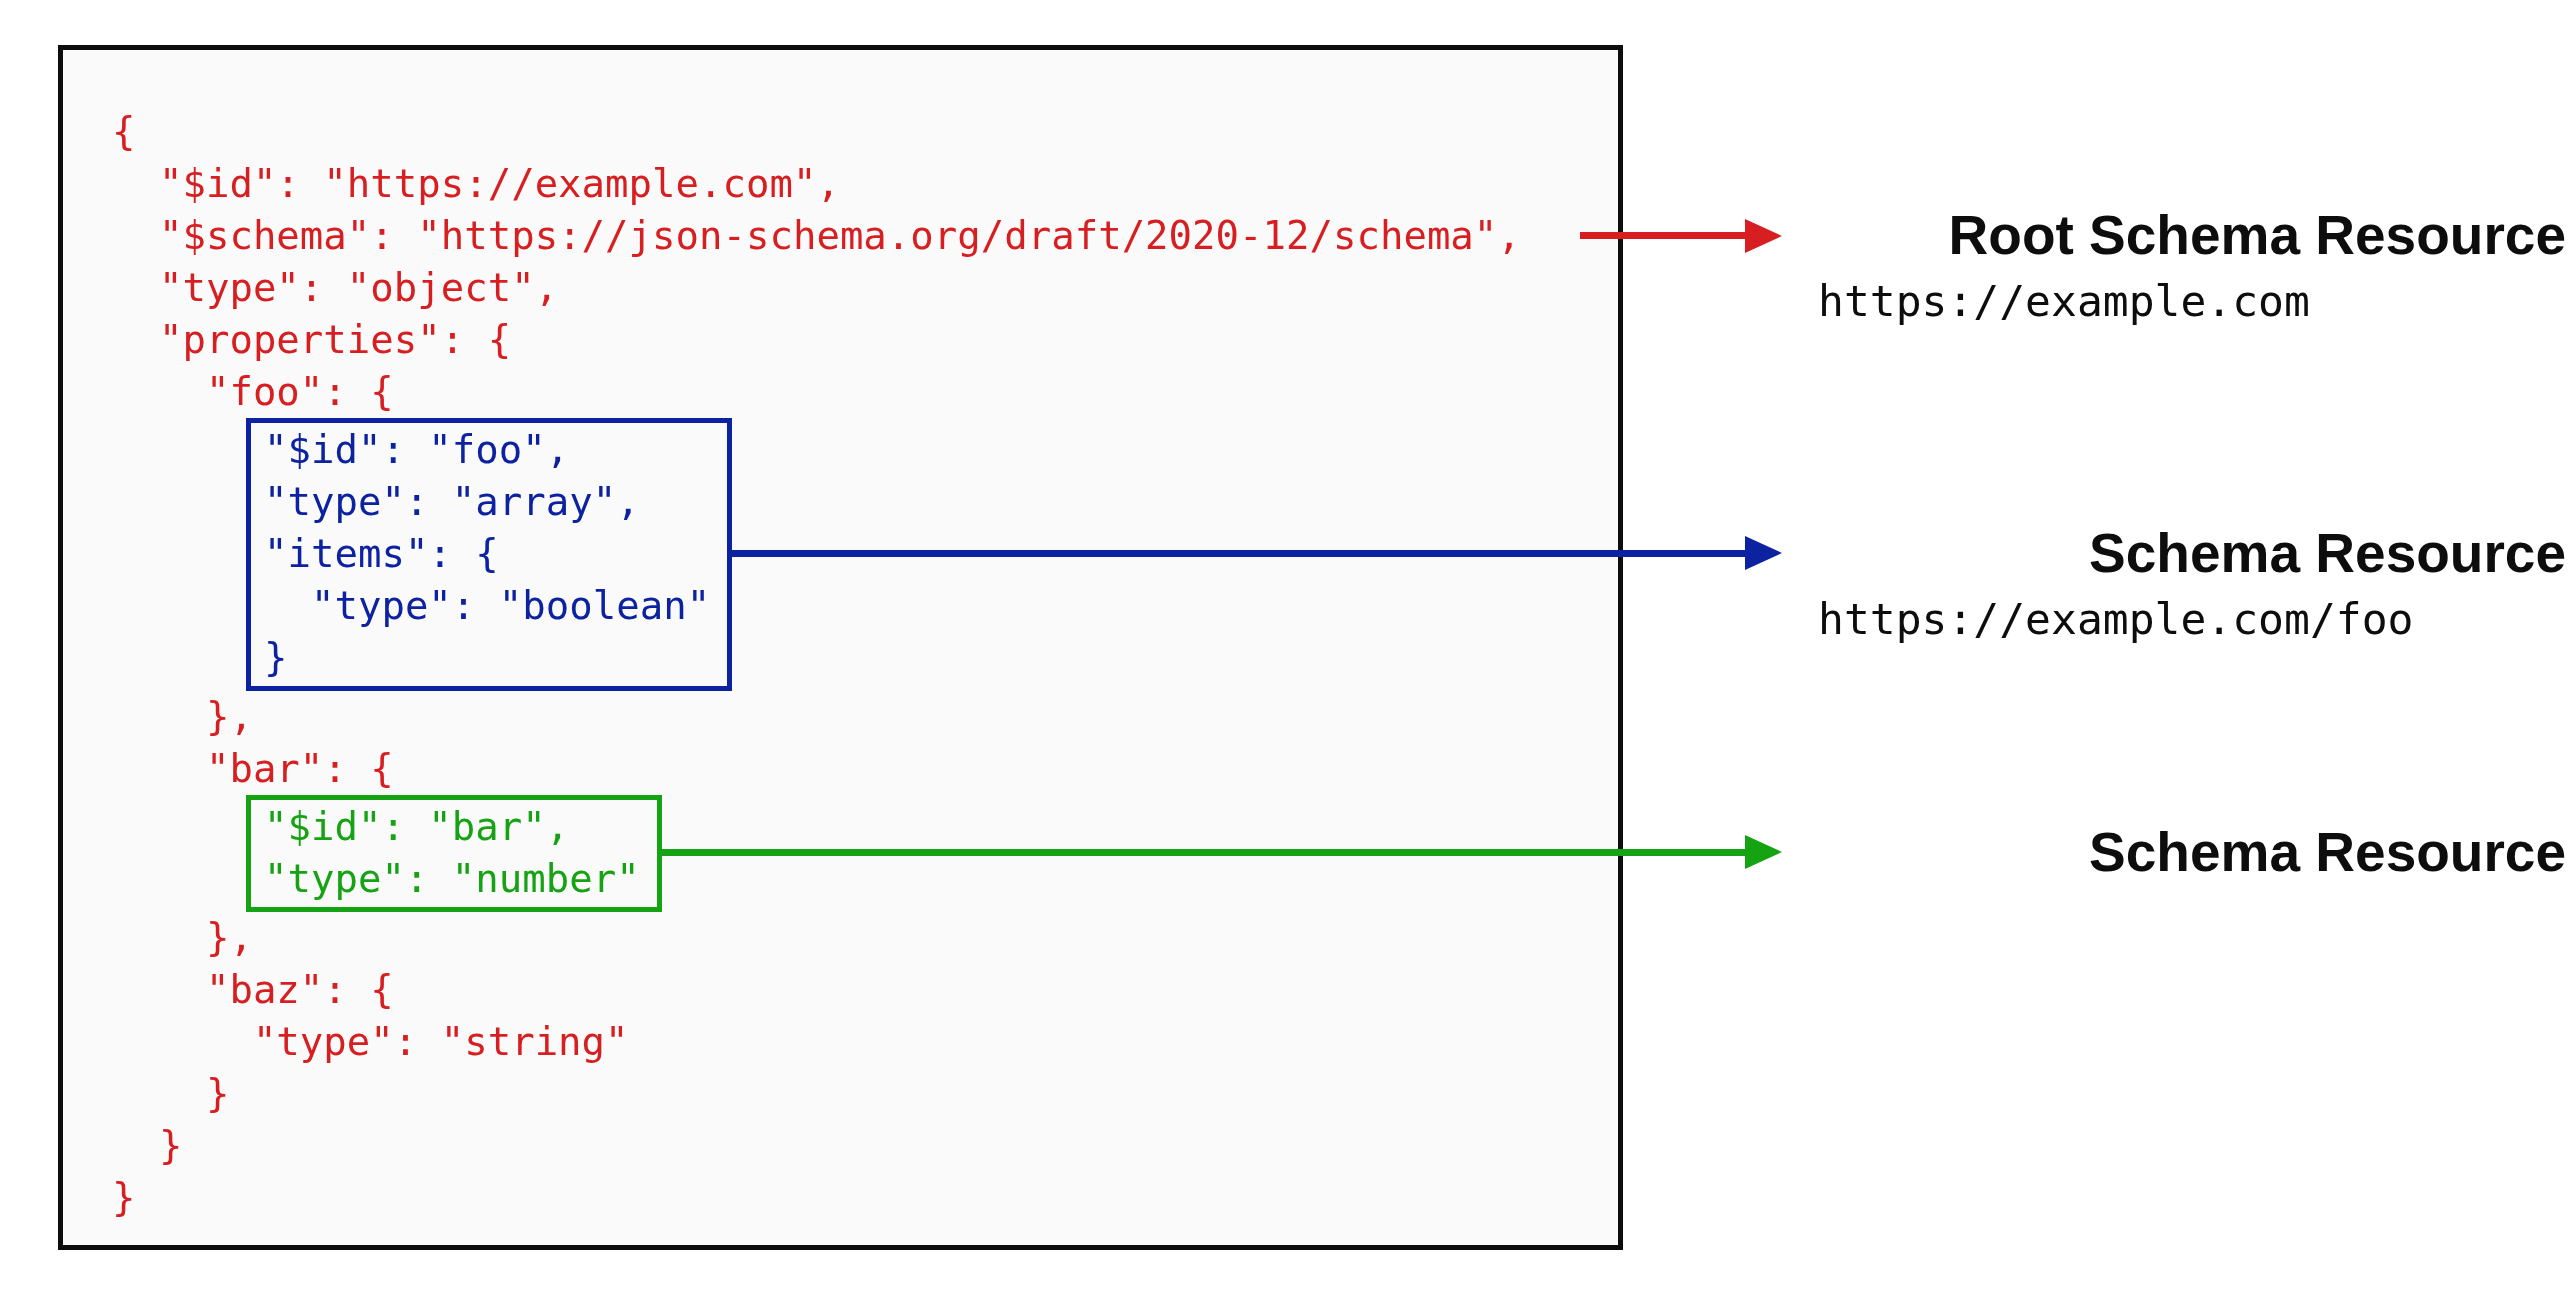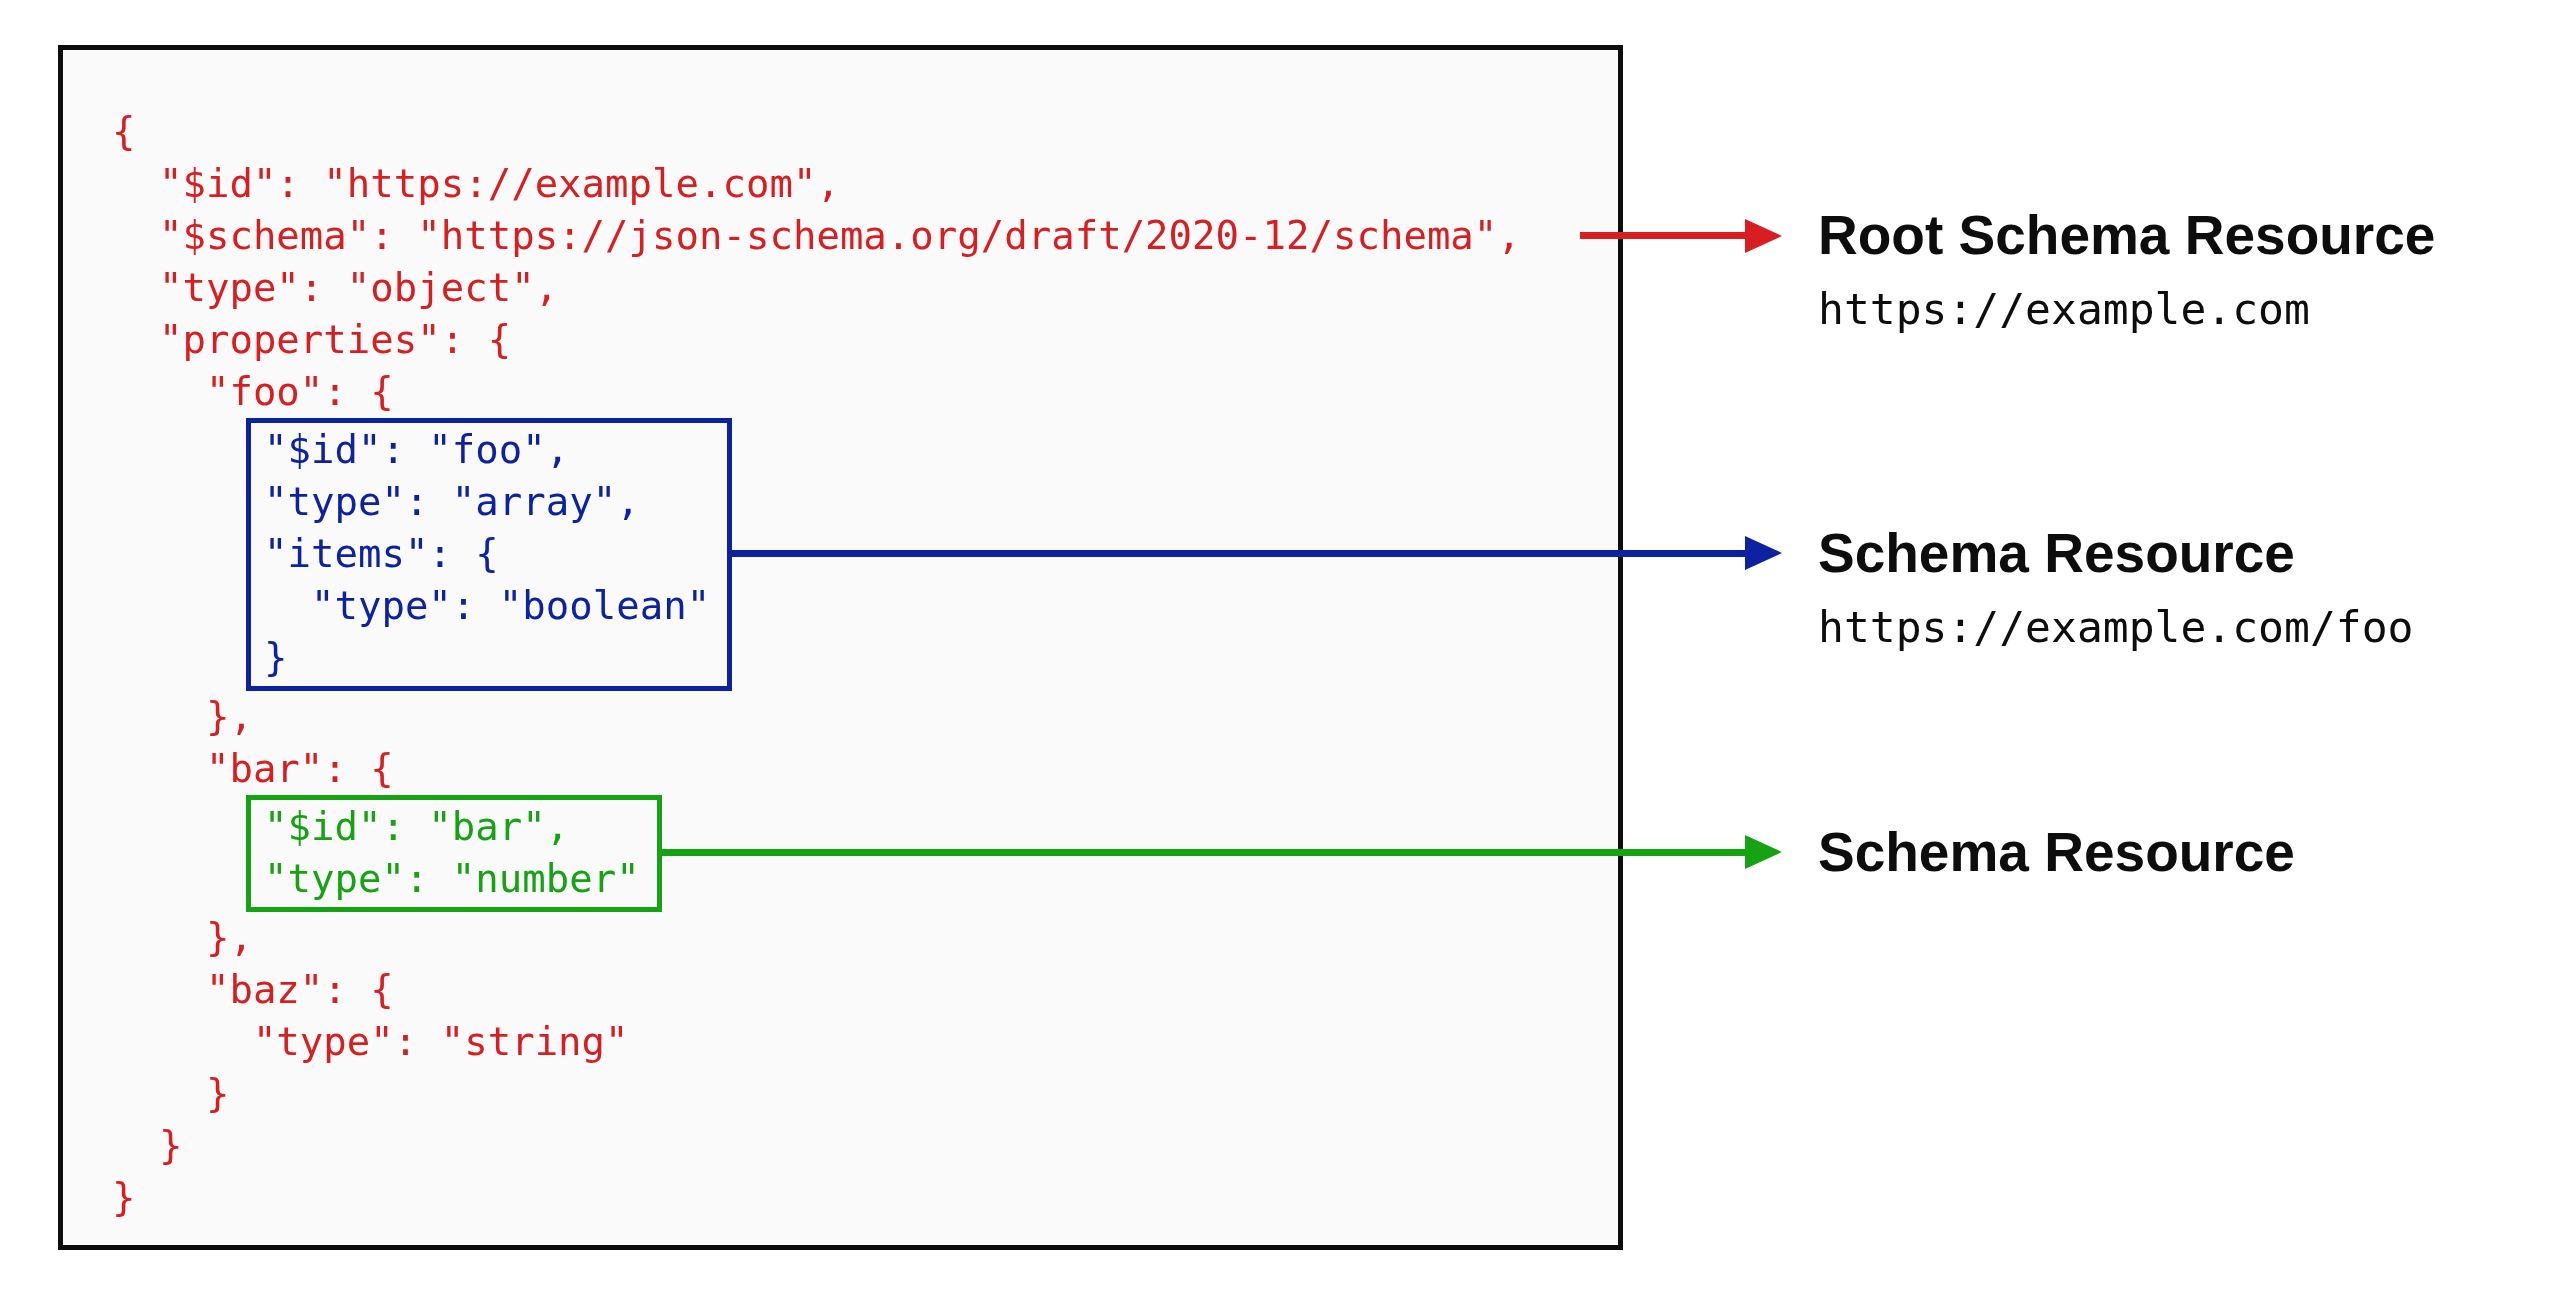--- a/index.html
+++ b/index.html
@@ -56,24 +56,25 @@
   .arrow-green .head{left:1745px;top:835px;border-left-color:var(--green);}
   
   .anno{position:absolute;left:1818px;width:748px;white-space:nowrap;}
   .anno-root{top:204px;}
   .anno-foo{top:522px;}
   .anno-bar{top:821px;}
   .anno-title{
     font-family:"Liberation Sans",sans-serif;
     font-weight:bold;font-size:55px;line-height:63px;
     color:var(--ink);
+    text-align:right;
   }
   .anno-url{
     font-family:"DejaVu Sans Mono","Liberation Mono",monospace;
-    font-size:43px;line-height:52px;margin-top:16px;
+    font-size:43px;line-height:52px;margin-top:8px;
     color:var(--ink);
   }
 </style>
 </head>
 <body>
 
 <div class="code-panel">
   <div class="line">{</div>
   <div class="line">  "$id": "https://example.com",</div>
   <div class="line">  "$schema": "https://json-schema.org/draft/2020-12/schema",</div>

